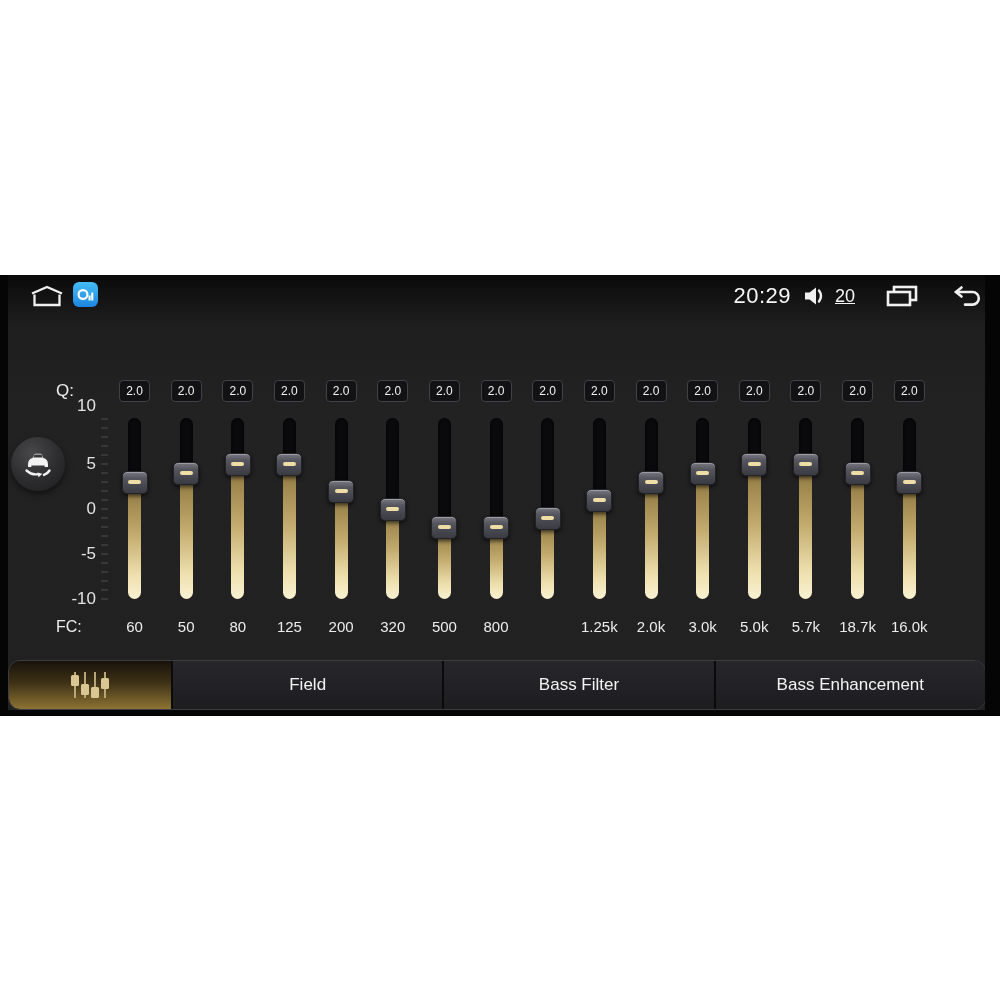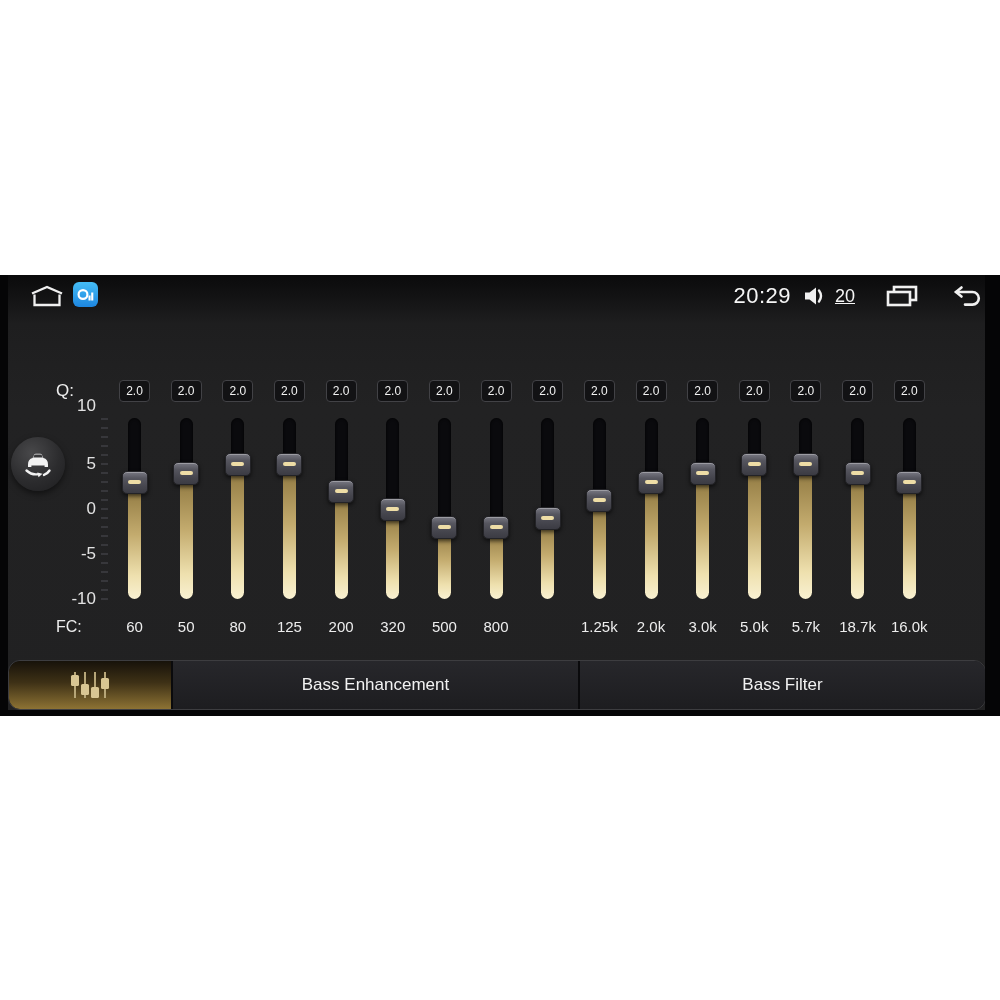--- a/index.html
+++ b/index.html
@@ -315,24 +315,27 @@
     </g>
     <g fill="#d9c693">
       <rect x="4" y="6" width="8" height="11" rx="1.5"></rect>
       <rect x="14" y="15" width="8" height="11" rx="1.5"></rect>
       <rect x="24" y="18" width="8" height="11" rx="1.5"></rect>
       <rect x="34" y="9" width="8" height="11" rx="1.5"></rect>
     </g>
   </svg>
 </div>
         <div class="tab" style="flex: 1 1 0px;">
-          <span>Bass Enhancement</span>
+          <span>Field</span>
         </div>
         <div class="tab" style="flex: 1 1 0px;">
           <span>Bass Filter</span>
+        </div>
+        <div class="tab" style="flex: 1 1 0px;">
+          <span>Bass Enhancement</span>
         </div>
       </div>
 
     <div class="bezel bezel-left"></div>
     <div class="bezel bezel-right"></div>
     <div class="bezel bezel-bottom"></div>
   </div>
 </div>
 
 </body></html>

